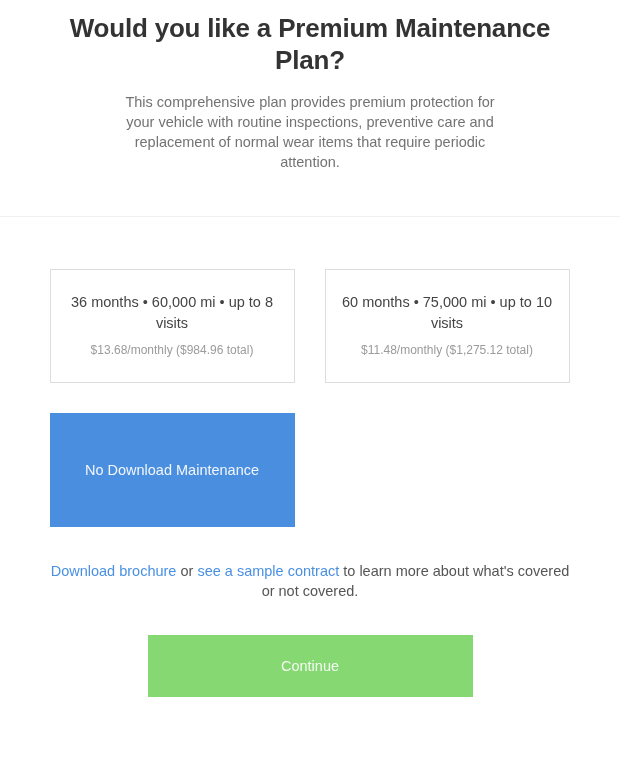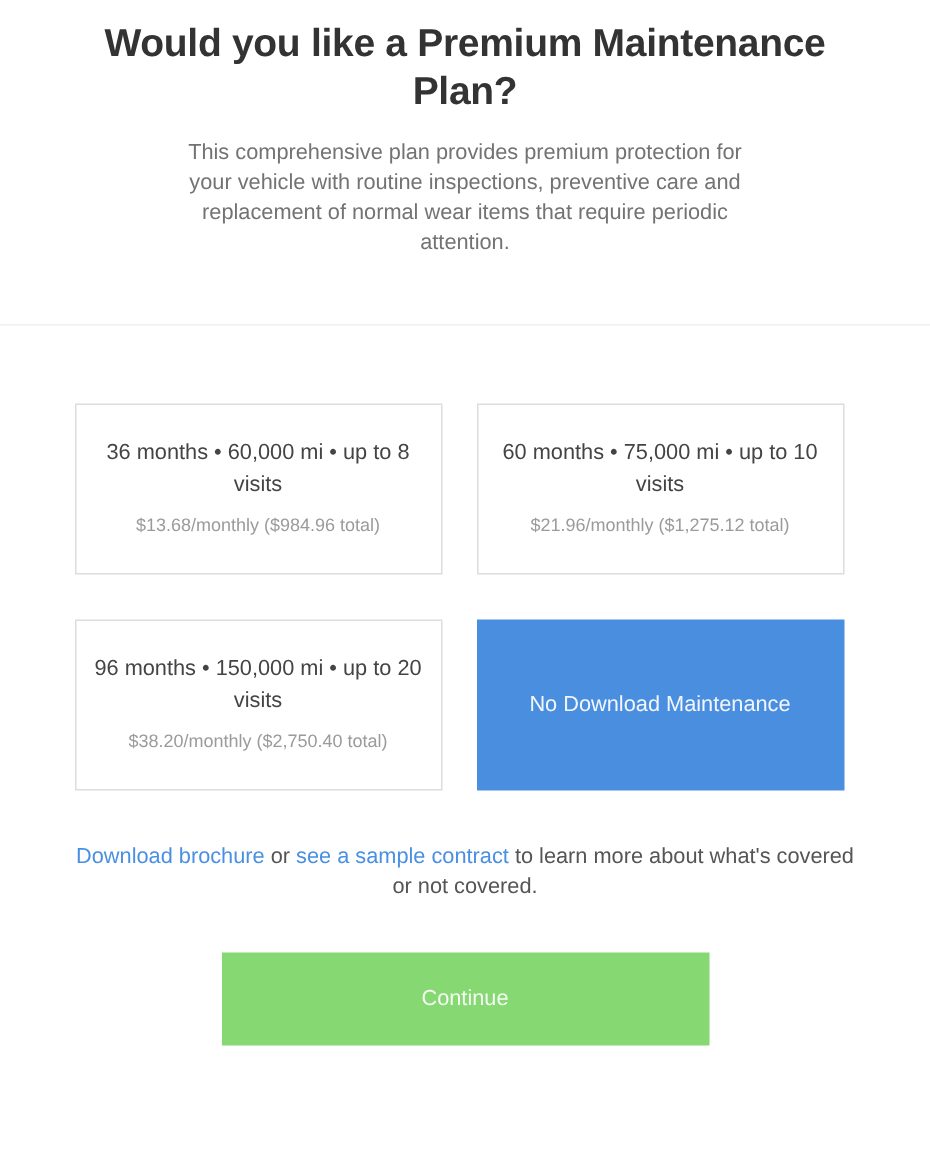--- a/index.html
+++ b/index.html
@@ -51,21 +51,21 @@
     background: #f0f0f0;
   }
 
   
   .options {
     margin: 0 auto;
     padding-top: 52px;
     width: 521px;
     display: flex;
     flex-wrap: wrap;
-    gap: 30px 23px;
+    gap: 30px 30px;
   }
   .option-card {
     box-sizing: border-box;
     width: 245px;
     min-height: 114px;
     border: 1px solid #dddddd;
     background: #ffffff;
     display: flex;
     flex-direction: column;
     align-items: center;
@@ -154,27 +154,23 @@
 
   <div class="options">
 
     <div class="option-card">
       <div class="option-title">36 months • 60,000 mi • up to 8 visits</div>
       <div class="option-price">$13.68/monthly ($984.96 total)</div>
     </div>
 
     <div class="option-card">
       <div class="option-title">60 months • 75,000 mi • up to 10 visits</div>
-      <div class="option-price">$21.96/monthly ($1,275.12 total)</div>
+      <div class="option-price">$11.48/monthly ($1,275.12 total)</div>
     </div>
 
-    <div class="option-card">
-      <div class="option-title">96 months • 150,000 mi • up to 20 visits</div>
-      <div class="option-price">$38.20/monthly ($2,750.40 total)</div>
-    </div>
 
     <button class="decline-card">No Download Maintenance</button>
 
   </div>
 
   <div class="footnote">
     <a>Download brochure</a><span> or </span><a>see a sample contract</a><span> to learn more about what's covered or not covered.</span>
   </div>
 
   <div class="continue-wrap">

